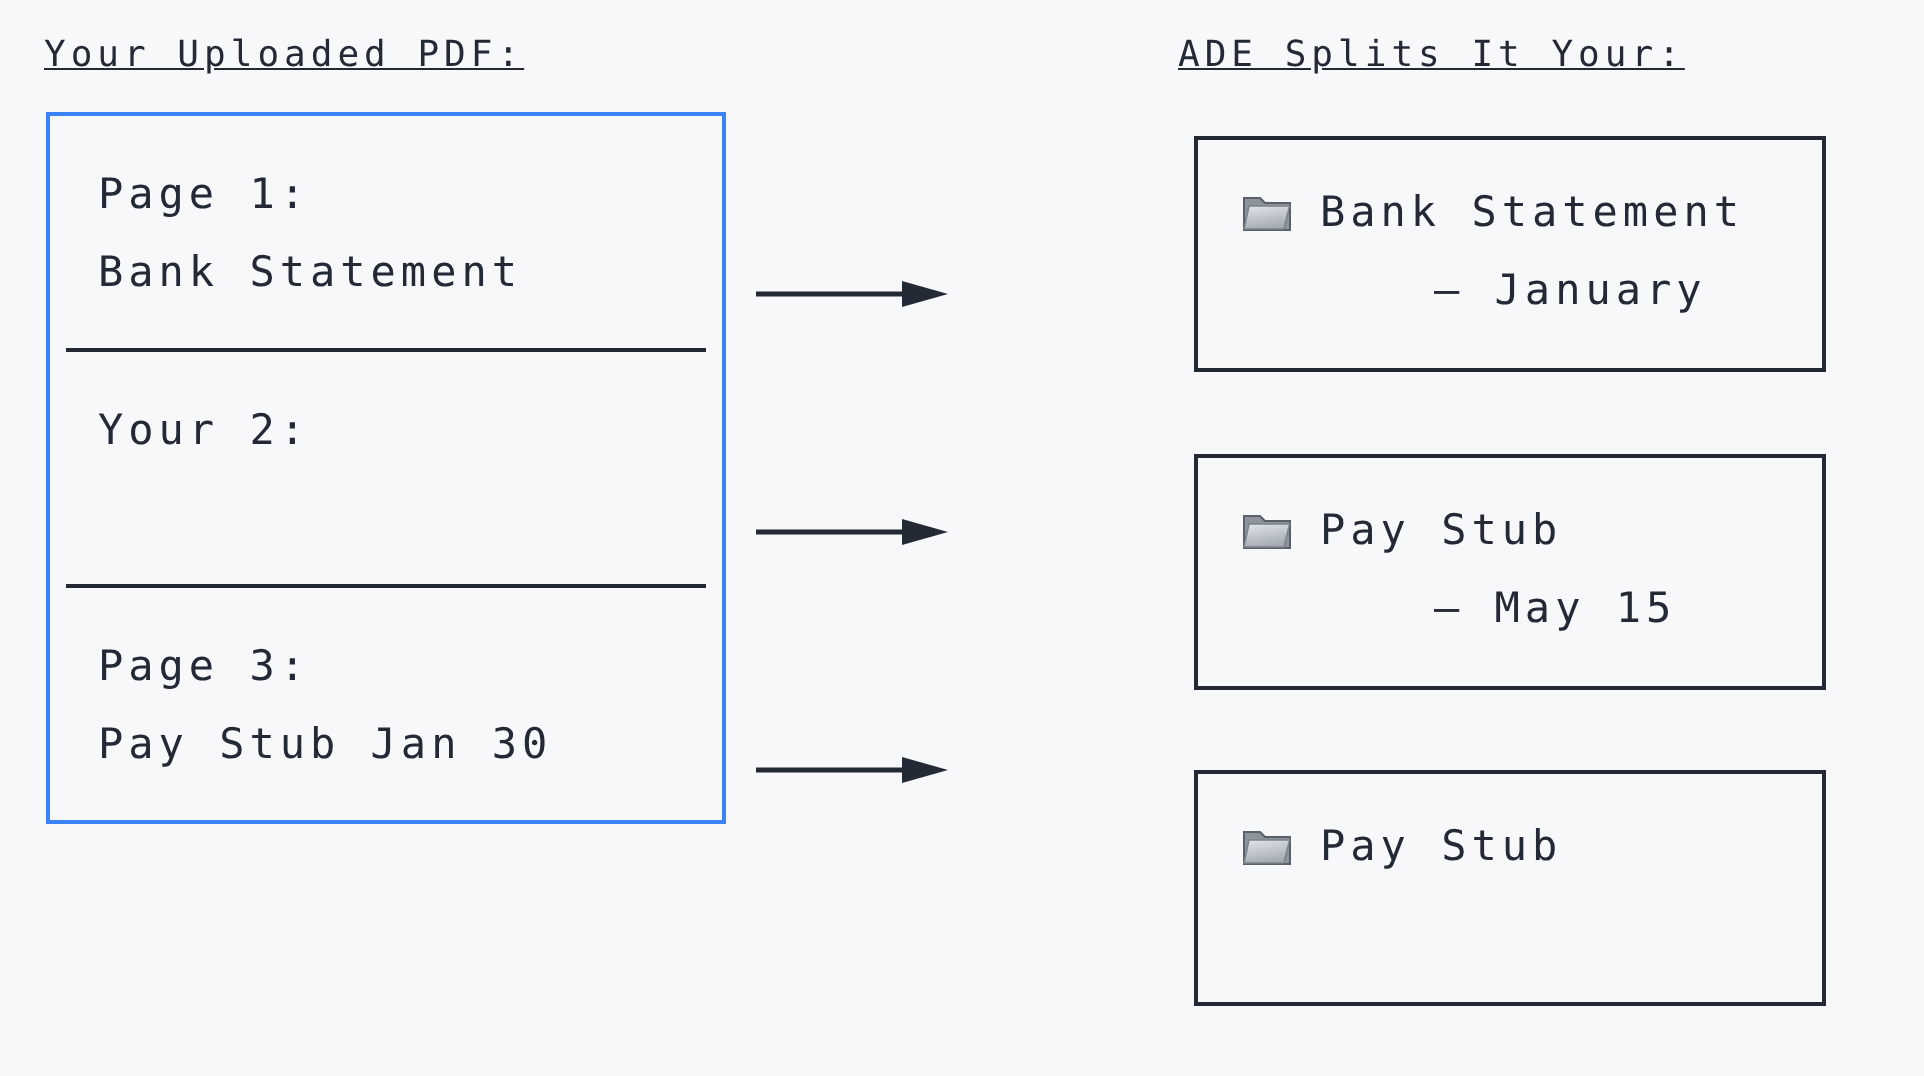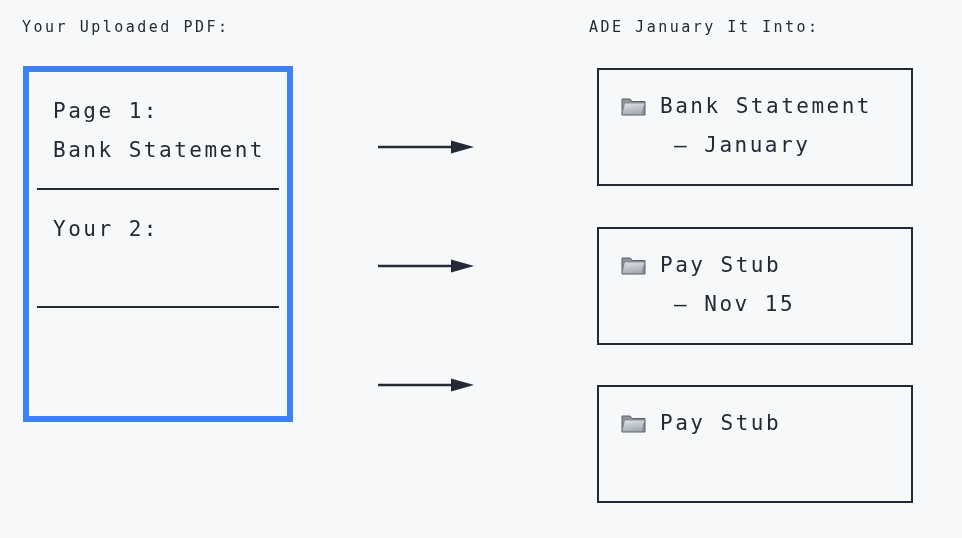--- a/index.html
+++ b/index.html
@@ -7,33 +7,34 @@
   .canvas{
     position:relative;
     width:962px;height:538px;
     background:#f7f8fa;
     font-family:"DejaVu Sans Mono","Liberation Mono",monospace;
     color:#242936;
     overflow:hidden;
   }
   .title{
     position:absolute;
-    font-size:15px;
+    font-size:18px;
     line-height:27px;
     letter-spacing:2.5px;
     white-space:nowrap;
+    text-decoration:underline;
   }
   .left-title{left:22px;top:14px;}
   .right-title{left:589px;top:14px;}
 
   .pdf-box{
     position:absolute;
-    left:23px;top:66px;
-    width:270px;height:356px;
-    border:6px solid #3b82f6;
+    left:23px;top:56px;
+    width:340px;height:356px;
+    border:2px solid #3b82f6;
     box-sizing:border-box;
   }
   .pdf-section{
     height:116px;
     padding:20px 0 0 24px;
     box-sizing:border-box;
   }
   .pdf-line{
     font-size:21px;
     line-height:39px;
@@ -67,21 +68,21 @@
   .doc-box-2{top:227px;}
   .doc-box-3{top:385px;}
   .doc-row-1{
     display:flex;
     align-items:center;
     gap:13px;
     padding-left:21px;
     height:39px;
   }
   .doc-row-2{
-    padding-left:75px;
+    padding-left:118px;
     height:39px;
   }
   .doc-text{
     font-size:21px;
     line-height:39px;
     letter-spacing:2.5px;
     white-space:nowrap;
   }
   .folder{flex:0 0 auto;display:block;}
 </style>
@@ -95,36 +96,40 @@
   <div class="pdf-box">
     <div class="pdf-section">
       <div class="pdf-line">Page 1:</div>
       <div class="pdf-line">Bank Statement</div>
     </div>
     <div class="separator"></div>
     <div class="pdf-section">
       <div class="pdf-line">Your 2:</div>
     </div>
     <div class="separator"></div>
+    <div class="pdf-section">
+      <div class="pdf-line">Page 3:</div>
+      <div class="pdf-line">Pay Stub Jan 30</div>
+    </div>
   </div>
 
   <svg class="arrow arrow-1" viewBox="0 0 98 18" xmlns="http://www.w3.org/2000/svg">
     <line x1="1" y1="9" x2="77" y2="9" stroke="#242936" stroke-width="2.4"></line>
     <polygon points="74,2.5 97,9 74,15.5" fill="#242936"></polygon>
   </svg>
   <svg class="arrow arrow-2" viewBox="0 0 98 18" xmlns="http://www.w3.org/2000/svg">
     <line x1="1" y1="9" x2="77" y2="9" stroke="#242936" stroke-width="2.4"></line>
     <polygon points="74,2.5 97,9 74,15.5" fill="#242936"></polygon>
   </svg>
   <svg class="arrow arrow-3" viewBox="0 0 98 18" xmlns="http://www.w3.org/2000/svg">
     <line x1="1" y1="9" x2="77" y2="9" stroke="#242936" stroke-width="2.4"></line>
     <polygon points="74,2.5 97,9 74,15.5" fill="#242936"></polygon>
   </svg>
 
-  <div class="title right-title">ADE January It Into:</div>
+  <div class="title right-title">ADE Splits It Your:</div>
 
   <div class="doc-box doc-box-1">
     <div class="doc-row-1">
       <svg class="folder" width="27" height="21" viewBox="0 0 27 21" xmlns="http://www.w3.org/2000/svg">
         <defs>
           <linearGradient id="fg1" x1="0" y1="0" x2="0.3" y2="1">
             <stop offset="0" stop-color="#e2e6ea"></stop>
               <stop offset="1" stop-color="#a7adb5"></stop>
           </linearGradient>
         </defs>
@@ -146,21 +151,21 @@
             <stop offset="0" stop-color="#e2e6ea"></stop>
               <stop offset="1" stop-color="#a7adb5"></stop>
           </linearGradient>
         </defs>
         <path d="M2 3 h8 l2.5 2.5 H25 V19 H2 Z" fill="#8d949c" stroke="#5a6069" stroke-width="1"></path>
         <path d="M4.5 7 H24.8 L22 18.5 H2 Z" fill="url(#fg2)" stroke="#7c838b" stroke-width="0.8"></path>
       </svg>
       <span class="doc-text">Pay Stub</span>
     </div>
     <div class="doc-row-2">
-      <span class="doc-text">– Nov 15</span>
+      <span class="doc-text">– May 15</span>
     </div>
   </div>
 
   <div class="doc-box doc-box-3">
     <div class="doc-row-1">
       <svg class="folder" width="27" height="21" viewBox="0 0 27 21" xmlns="http://www.w3.org/2000/svg">
         <defs>
           <linearGradient id="fg3" x1="0" y1="0" x2="0.3" y2="1">
             <stop offset="0" stop-color="#e2e6ea"></stop>
               <stop offset="1" stop-color="#a7adb5"></stop>

